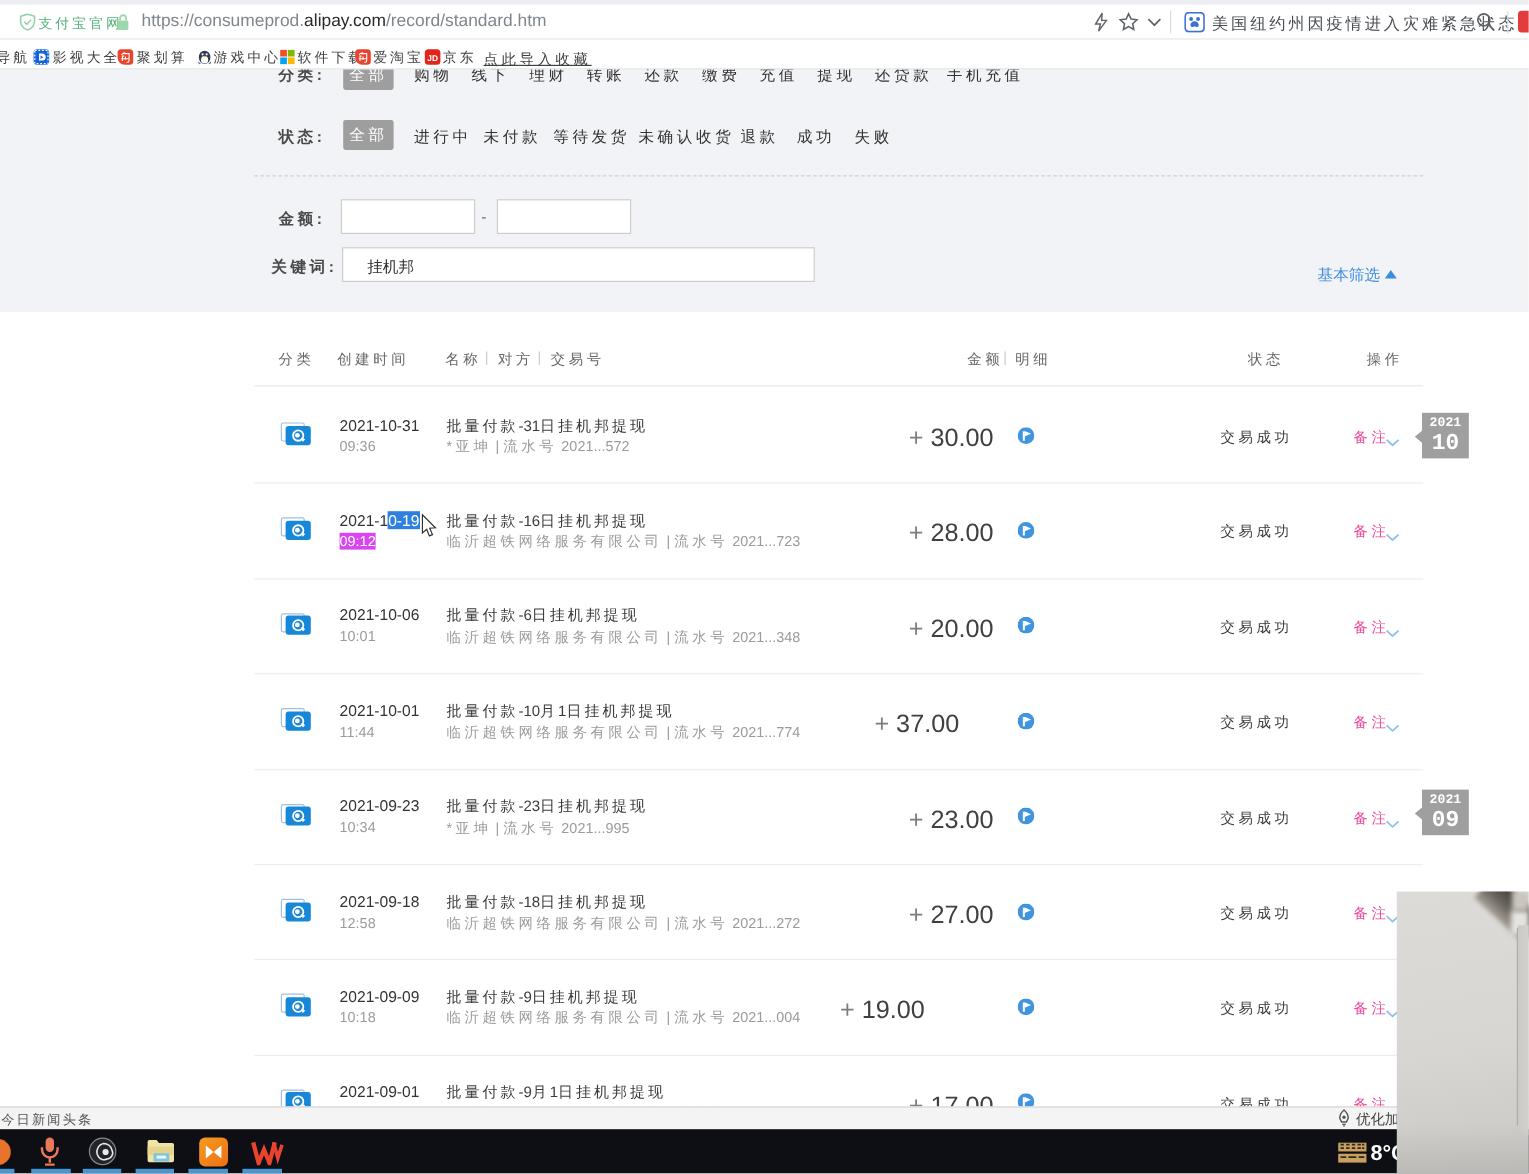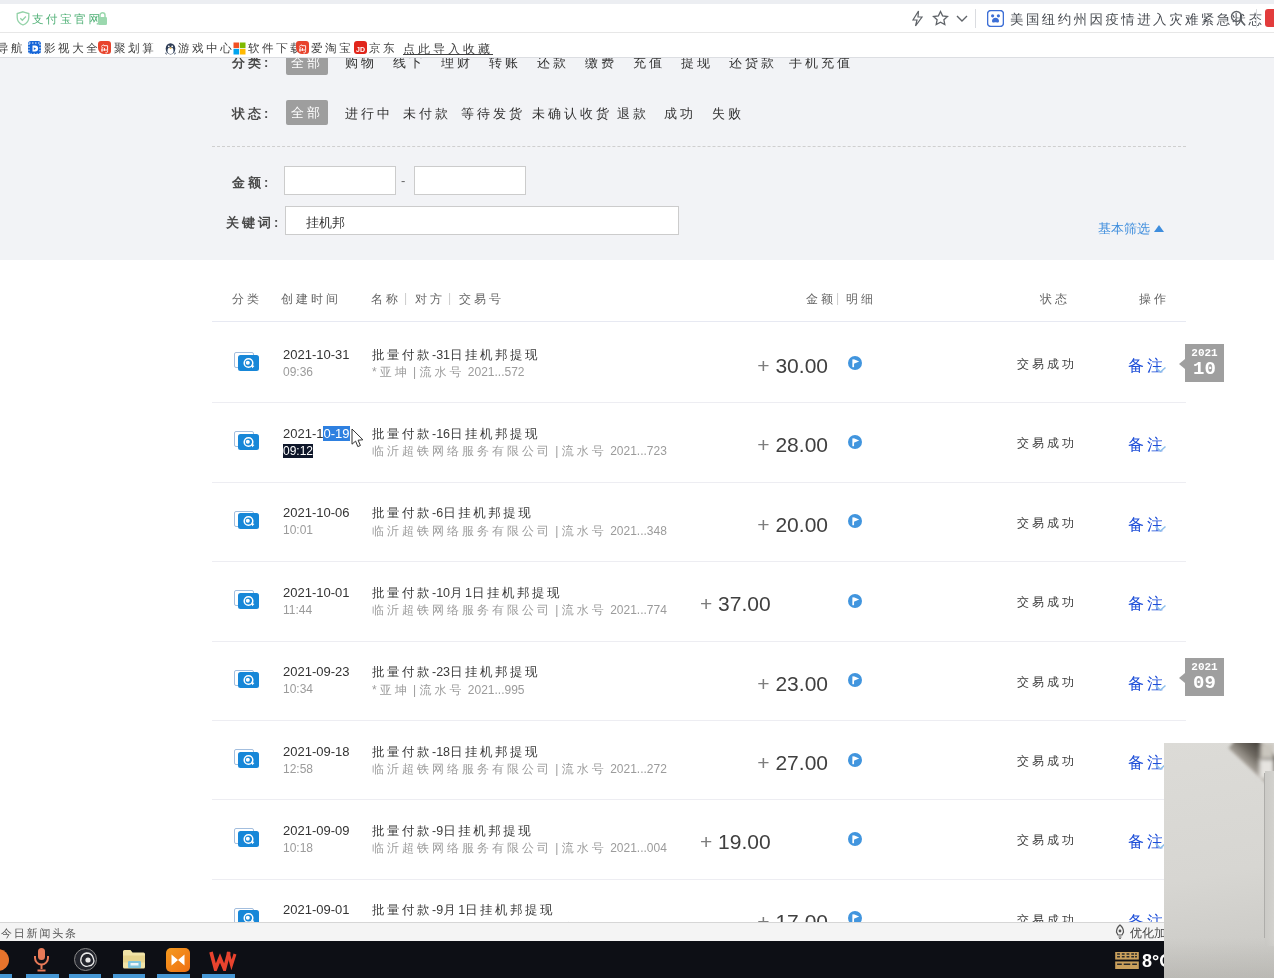--- a/index.html
+++ b/index.html
@@ -22,21 +22,21 @@
 .fopt{font-size:13px;color:#333;letter-spacing:3px;white-space:nowrap}
 .fsel{background:#9e9e9e;color:#fff;font-size:13px;text-align:center;line-height:25px;border-radius:2px;width:42px;height:25px;letter-spacing:3px}
 .finput{background:#fff;border:1px solid #ccc;height:29px}
 
 .th{font-size:12px;color:#666;white-space:nowrap}.cj{letter-spacing:3px}.cjt{letter-spacing:2.5px}
 .tmain{font-size:13px;color:#333;white-space:nowrap}.tmain2{font-size:12.5px;color:#3b3b3b;white-space:nowrap}
 .tsub{font-size:12px;color:#9b9b9b;white-space:nowrap}
 .amt{font-size:21px;color:#404040;white-space:nowrap}
 .amt .plus{color:#7d7d7d}
 .status{font-size:12px;color:#3c3c3c;letter-spacing:3px}
-.note{font-size:16px;color:#1d4ed8;white-space:nowrap;letter-spacing:3px}
+.note{font-size:12px;color:#ec4899;white-space:nowrap;letter-spacing:3px}
 .rowsep{height:1px;background:#ededf2;left:212px;width:974px}
 
 .badge{width:39px;height:38px;background:#9f9f9f;color:#fff;text-align:center}
 .badge .yr{font-size:11px;line-height:13px;letter-spacing:0;font-weight:bold;font-family:"Liberation Mono",monospace;margin-top:3px}
 .badge .mo{font-size:19px;line-height:19px;font-weight:bold;font-family:"Liberation Mono",monospace}
 .badge .arr{position:absolute;left:-6px;top:15px;width:0;height:0;border-top:5px solid transparent;border-bottom:5px solid transparent;border-right:6px solid #9f9f9f}
 
 #newsbar{left:0;top:922px;width:1274px;height:19px;background:#f4f4f4;border-top:1px solid #d6d6d6}
 #taskbar{left:0;top:941px;width:1274px;height:37px;background:#0d0f15}
 .tbul{position:absolute;top:974px;height:4px;background:#4596d3}
@@ -48,20 +48,21 @@
 <div class="abs" id="abar"></div>
 <svg class="abs" style="left:16px;top:11px" width="14" height="15" viewBox="0 0 14 15">
       <path d="M7 .8l5.8 1.8v3.6c0 3.8-2.4 6.5-5.8 7.8C3.6 12.7 1.2 10 1.2 6.2V2.6z" fill="none" stroke="#93d2a8" stroke-width="1.3"></path>
       <path d="M4.3 7.2l2 2 3.6-3.7" fill="none" stroke="#93d2a8" stroke-width="1.3"></path>
     </svg>
 <div class="abs greent" style="left:32px;top:12px;font-size:11.5px;letter-spacing:2.6px">支付宝官网</div>
 <svg class="abs" style="left:97px;top:11px" width="11" height="15" viewBox="0 0 11 15">
       <rect x="1" y="6" width="9" height="8" rx="1.2" fill="#9bd8ae"></rect>
       <path d="M3 6V4.2a2.5 2.5 0 015 0V6" fill="none" stroke="#9bd8ae" stroke-width="1.5"></path>
     </svg>
+<div class="abs" style="left:118px;top:9px"><span class="urlgray">https://consumeprod.</span><span class="urldark">alipay.com</span><span class="urlgray">/record/standard.htm</span></div>
 <svg class="abs" style="left:911px;top:10px" width="13" height="17" viewBox="0 0 13 17">
       <path d="M7.5 1L2 10h4l-1.5 6L11 7H7z" fill="none" stroke="#5f6368" stroke-width="1.2"></path>
     </svg>
 <svg class="abs" style="left:932px;top:10px" width="17" height="17" viewBox="0 0 17 17">
       <path d="M8.5 1.5l2.1 4.4 4.9.6-3.6 3.3.9 4.8-4.3-2.4-4.3 2.4.9-4.8L1.5 6.5l4.9-.6z" fill="none" stroke="#5f6368" stroke-width="1.3"></path>
     </svg>
 <svg class="abs" style="left:956px;top:15px" width="12" height="8" viewBox="0 0 12 8">
       <path d="M1 1l5 5 5-5" fill="none" stroke="#5f6368" stroke-width="1.4"></path>
     </svg>
 <div class="abs vsep" style="left:975px;top:9px;height:19px"></div>
@@ -187,21 +188,21 @@
           <path d="M1.5 1.5l5 4.5 5-4.5" fill="none" stroke="#8dbfec" stroke-width="1.5"></path>
         </svg></div>
 <div class="abs rowsep" style="top:402.4px"></div>
 <div class="abs" style="left:234px;top:431.4px;width:20px;height:16px;border:1.5px solid #a3bede;border-radius:2px;background:#fff"></div>
 <div class="abs" style="left:238px;top:433.9px;width:21px;height:16px;border-radius:2.5px;background:#1787d8"><svg width="21" height="16" viewBox="0 0 21 16">
           <circle cx="10.5" cy="8" r="4.3" fill="none" stroke="#fff" stroke-width="1.5"></circle>
           <circle cx="9.8" cy="7.8" r="2" fill="#fff"></circle>
           <path d="M13 9.5l3.4 1.6-2.2 2.2z" fill="#fff"></path>
         </svg></div>
 <div class="abs tmain" style="left:283px;top:425.9px">2021-1<span style="background:#2e80e0;color:#fff">0-19</span></div>
-<div class="abs tsub" style="left:283px;top:443.9px"><span style="background:#0f172a;color:#fff">09:12</span></div>
+<div class="abs tsub" style="left:283px;top:443.9px"><span style="background:#d946ef;color:#fff">09:12</span></div>
 <div class="abs tmain2" style="left:372px;top:425.9px"><span class="cjt">批量付款</span>-16<span class="cjt">日挂机邦提现</span></div>
 <div class="abs tsub" style="left:372px;top:443.4px"><span class="cj">临沂超铁网络服务有限公司</span>&nbsp;|&nbsp;<span class="cj">流水号</span> 2021...723</div>
 <div class="abs amt" style="left:700px;top:433.4px;width:128px;text-align:right"><span class="plus">+&nbsp;</span>28.00</div>
 <div class="abs" style="left:848px;top:434.9px;width:14px;height:14px"><svg width="14" height="14" viewBox="0 0 14 14">
           <circle cx="7" cy="7" r="7" fill="#4195de"></circle>
           <path d="M5.2 3.4v7.8" stroke="#fff" stroke-width="1.7"></path>
           <path d="M5.9 3.2l5.3 2.3-5.3 2.3z" fill="#fff"></path>
         </svg></div>
 <div class="abs status" style="left:1017px;top:435.4px">交易成功</div>
 <div class="abs note" style="left:1128px;top:435.4px">备注</div>
@@ -234,21 +235,21 @@
 <div class="abs" style="left:234px;top:590.2px;width:20px;height:16px;border:1.5px solid #a3bede;border-radius:2px;background:#fff"></div>
 <div class="abs" style="left:238px;top:592.7px;width:21px;height:16px;border-radius:2.5px;background:#1787d8"><svg width="21" height="16" viewBox="0 0 21 16">
           <circle cx="10.5" cy="8" r="4.3" fill="none" stroke="#fff" stroke-width="1.5"></circle>
           <circle cx="9.8" cy="7.8" r="2" fill="#fff"></circle>
           <path d="M13 9.5l3.4 1.6-2.2 2.2z" fill="#fff"></path>
         </svg></div>
 <div class="abs tmain" style="left:283px;top:584.7px">2021-10-01</div>
 <div class="abs tsub" style="left:283px;top:602.7px">11:44</div>
 <div class="abs tmain2" style="left:372px;top:584.7px"><span class="cjt">批量付款</span>-10<span class="cjt">月</span>1<span class="cjt">日挂机邦提现</span></div>
 <div class="abs tsub" style="left:372px;top:602.2px"><span class="cj">临沂超铁网络服务有限公司</span>&nbsp;|&nbsp;<span class="cj">流水号</span> 2021...774</div>
-<div class="abs amt" style="left:700px;top:592.2px;width:128px;text-align:left"><span class="plus">+&nbsp;</span>37.00</div>
+<div class="abs amt" style="left:700px;top:592.2px;width:128px;text-align:center"><span class="plus">+&nbsp;</span>37.00</div>
 <div class="abs" style="left:848px;top:593.7px;width:14px;height:14px"><svg width="14" height="14" viewBox="0 0 14 14">
           <circle cx="7" cy="7" r="7" fill="#4195de"></circle>
           <path d="M5.2 3.4v7.8" stroke="#fff" stroke-width="1.7"></path>
           <path d="M5.9 3.2l5.3 2.3-5.3 2.3z" fill="#fff"></path>
         </svg></div>
 <div class="abs status" style="left:1017px;top:594.2px">交易成功</div>
 <div class="abs note" style="left:1128px;top:594.2px">备注</div>
 <div class="abs" style="left:1154px;top:598.2px"><svg width="13" height="8" viewBox="0 0 13 8">
           <path d="M1.5 1.5l5 4.5 5-4.5" fill="none" stroke="#8dbfec" stroke-width="1.5"></path>
         </svg></div>

